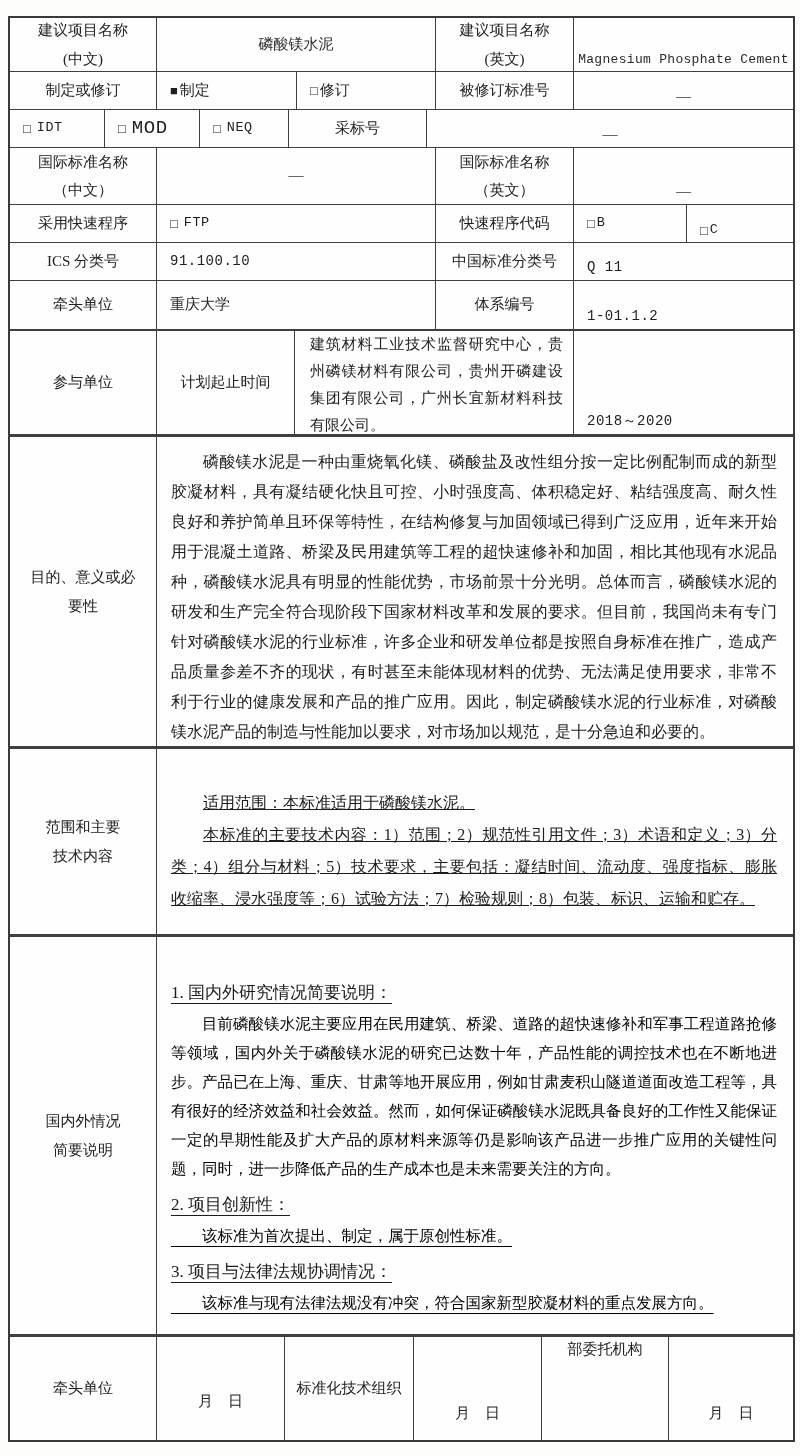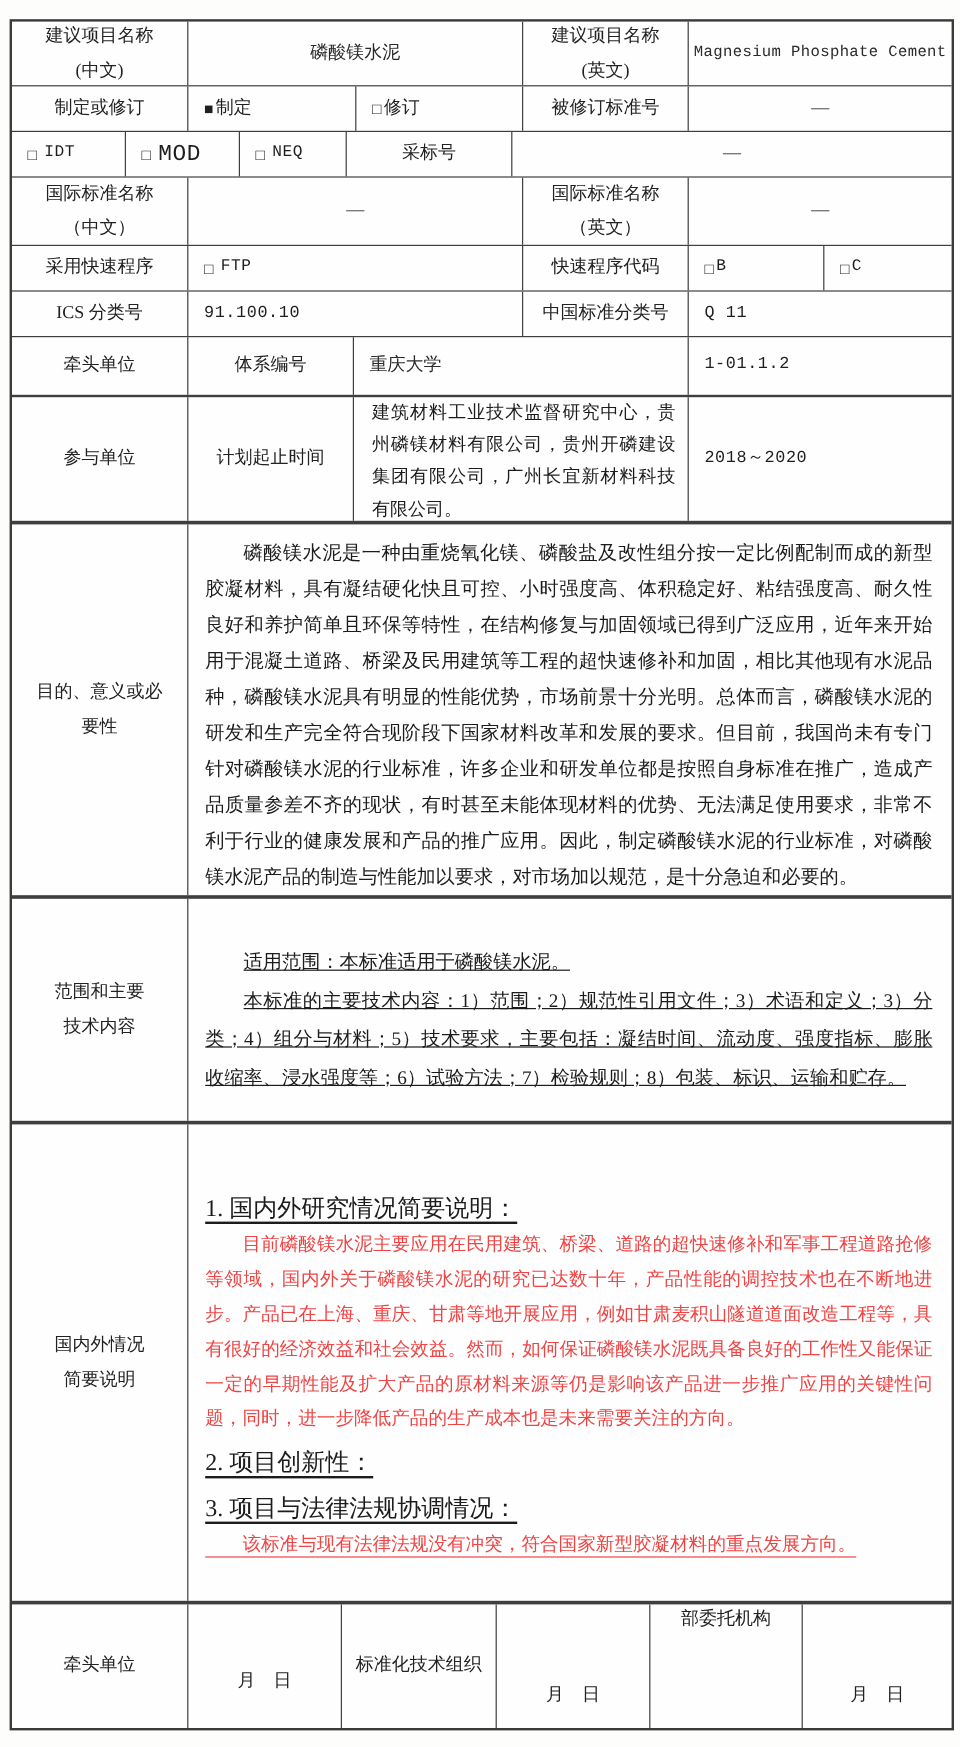--- a/index.html
+++ b/index.html
@@ -22,43 +22,43 @@
   .row:last-child{border-bottom:none;}
   .c{
     box-sizing:border-box;border-right:1px solid #3f3f3f;
     display:flex;flex-direction:column;justify-content:center;
     font-size:15px;line-height:1.7;overflow:hidden;
   }
   .c:last-child{border-right:none;}
   .lab{align-items:center;text-align:center;flex:0 0 147px;color:#222;}
   .w279{flex:0 0 279px;}
   .w138{flex:0 0 138px;align-items:center;text-align:center;color:#222;}
-  .fill{flex:1 1 auto;}
+  .fill{flex:1 1 auto;justify-content:flex-end;}
   .left{align-items:flex-start;padding-left:13px;}
   .center{align-items:center;text-align:center;}
   .mono{font-family:"Liberation Mono","DejaVu Sans Mono",monospace;font-size:14px;letter-spacing:0.5px;color:#1e1e1e;}
   .en{font-family:"Liberation Mono","DejaVu Sans Mono",monospace;font-size:13px;letter-spacing:0.3px;}
   .dash{font-size:15px;color:#333;}
   .opt{display:flex;flex-direction:row;align-items:center;gap:6px;color:#1f1f1f;}
   .opt .box{font-size:13px;line-height:1;}
   .opt.tight{gap:2px;}
   .twoLine{line-height:1.9;}
   .bigcell{justify-content:center;padding:18px 16px 8px 14px;}
   .para{
     font-size:16px;line-height:30px;text-align:justify;color:#1c1c1c;
     margin:0;text-indent:2em;
   }
   .para.small{font-size:15px;line-height:27px;text-indent:0;padding:4px 0 0 2px;}
   .r10 .para{line-height:32px;text-decoration:underline;}
   .sec-h{
-    font-size:20px;line-height:26px;color:#1c1c1c;margin:9px 0 3px 0;
+    font-size:17px;line-height:26px;color:#1c1c1c;margin:9px 0 3px 0;
     text-decoration:underline;text-underline-offset:5px;
   }
   .sec-p{
-    font-size:15.5px;line-height:29px;text-align:justify;color:#ef4444;margin:0;
+    font-size:15.5px;line-height:29px;text-align:justify;color:#000000;margin:0;
   }
   .sec-p.u{text-decoration:underline;text-underline-offset:5px;}
   .sig{font-size:15px;color:#222;}
 </style>
 </head>
 <body>
 
 <div class="page">
   <div class="tbl">
 
@@ -186,25 +186,25 @@
       </div>
       <div class="c fill left mono">
         <span>Q 11</span>
       </div>
     </div>
 
     <div class="row" style="height:50px;border-bottom-width:2px">
       <div class="c lab">
         <span>牵头单位</span>
       </div>
-      <div class="c w138">
-        <span>体系编号</span>
-      </div>
       <div class="c w279 left">
         <span>重庆大学</span>
+      </div>
+      <div class="c w138">
+        <span>体系编号</span>
       </div>
       <div class="c fill left mono">
         <span>1-01.1.2</span>
       </div>
     </div>
 
     <div class="row thick" style="height:106px">
       <div class="c lab">
         <span>参与单位</span>
       </div>
@@ -242,20 +242,21 @@
 
     <div class="row thick" style="height:400px">
       <div class="c lab twoLine">
         <span>国内外情况</span>
         <span>简要说明</span>
       </div>
       <div class="c fill bigcell" style="padding-top:24px">
         <div class="sec-h">1. 国内外研究情况简要说明：</div>
         <p class="sec-p" style="text-indent:2em">目前磷酸镁水泥主要应用在民用建筑、桥梁、道路的超快速修补和军事工程道路抢修等领域，国内外关于磷酸镁水泥的研究已达数十年，产品性能的调控技术也在不断地进步。产品已在上海、重庆、甘肃等地开展应用，例如甘肃麦积山隧道道面改造工程等，具有很好的经济效益和社会效益。然而，如何保证磷酸镁水泥既具备良好的工作性又能保证一定的早期性能及扩大产品的原材料来源等仍是影响该产品进一步推广应用的关键性问题，同时，进一步降低产品的生产成本也是未来需要关注的方向。</p>
         <div class="sec-h">2. 项目创新性：</div>
+        <p class="sec-p u">　　该标准为首次提出、制定，属于原创性标准。</p>
         <div class="sec-h">3. 项目与法律法规协调情况：</div>
         <p class="sec-p u">　　该标准与现有法律法规没有冲突，符合国家新型胶凝材料的重点发展方向。</p>
 
       </div>
     </div>
 
     <div class="row" style="height:103px">
       <div class="c lab sig">
         <span>牵头单位</span>
       </div>

